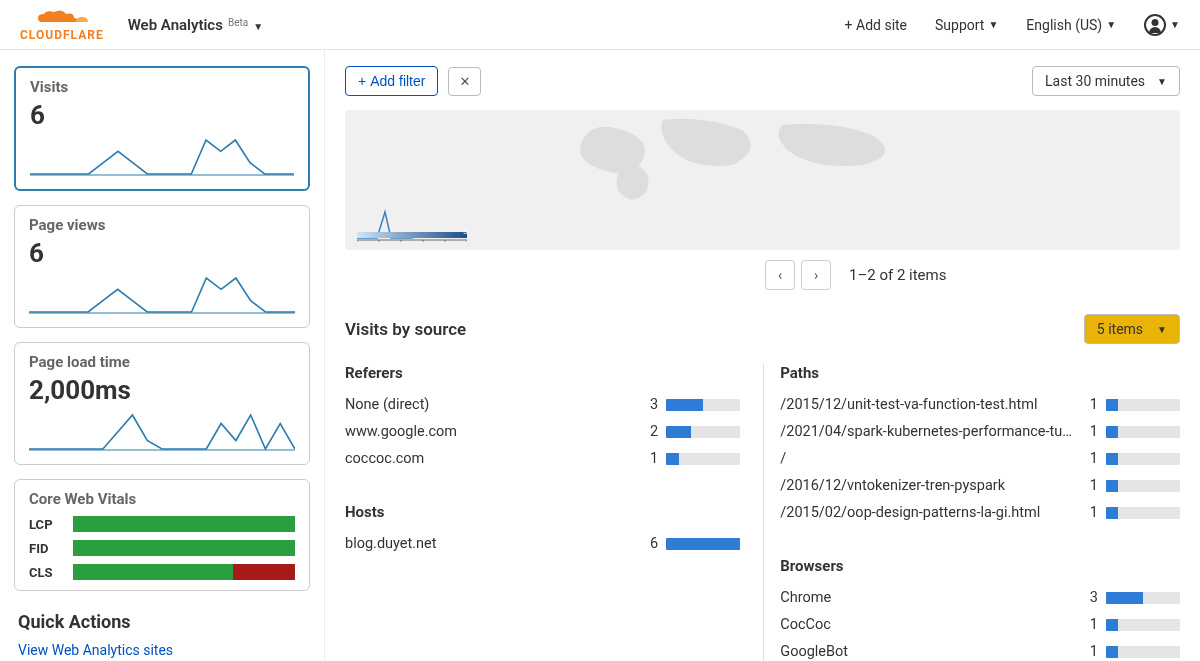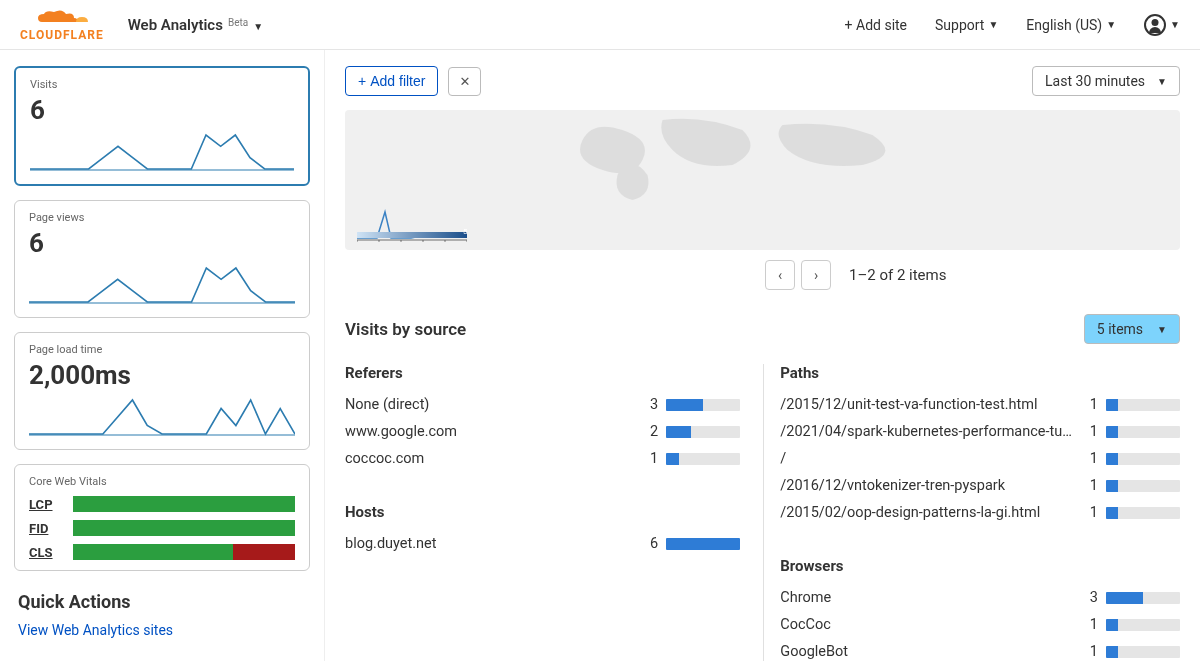--- a/index.html
+++ b/index.html
@@ -17,25 +17,25 @@
   .user-icon { width: 22px; height: 22px; border: 2px solid #333; border-radius: 50%; position: relative; }
   .user-icon::before { content: ""; position: absolute; top: 3px; left: 50%; transform: translateX(-50%); width: 7px; height: 7px; border-radius: 50%; background: #333; }
   .user-icon::after { content: ""; position: absolute; bottom: 1px; left: 50%; transform: translateX(-50%); width: 12px; height: 6px; border-radius: 6px 6px 0 0; background: #333; }
   
   .layout { display: flex; min-height: calc(100vh - 50px); }
   .sidebar { width: 325px; padding: 16px 14px; border-right: 1px solid #eee; }
   .main { flex: 1; padding: 16px 20px; }
   
   .card { border: 1px solid #ccc; border-radius: 6px; padding: 10px 14px; margin-bottom: 14px; background: #fff; }
   .card.active { border: 2px solid #2c7cb0; }
-  .card-label { font-size: 11px; color: #666; margin-bottom: 4px; }
+  .card-label { font-size: 15px; color: #666; margin-bottom: 4px; font-weight: bold; }
   .card-value { font-size: 26px; font-weight: 700; }
   .sparkline { margin-top: 6px; width: 100%; height: 40px; }
   
-  .cwv-row { display: flex; align-items: flex-end; gap: 10px; margin-top: 8px; text-decoration: underline; }
+  .cwv-row { display: flex; align-items: flex-end; gap: 10px; margin-top: 8px; }
   .cwv-label { width: 34px; font-weight: 700; font-size: 13px; }
   .cwv-bar { flex: 1; height: 16px; display: flex; }
   .cwv-good { background: #2b9e3f; }
   .cwv-bad { background: #a61a1a; }
   
   .quick-actions-title { font-size: 18px; font-weight: 700; margin: 20px 0 10px 4px; }
   .link { color: #0051c3; cursor: pointer; margin-left: 4px; }
   
   .filterbar { display: flex; align-items: center; gap: 10px; margin-bottom: 14px; }
   .btn { border: 1px solid #0051c3; color: #0051c3; background: #fff; padding: 6px 12px; border-radius: 4px; font-size: 14px; cursor: pointer; display: inline-flex; align-items: center; gap: 4px; }
@@ -47,21 +47,21 @@
   .map-svg { width: 100%; height: 100px; opacity: 0.5; }
   .histogram { position: absolute; bottom: 8px; left: 12px; width: 110px; height: 40px; }
   
   .maprow { display: flex; align-items: center; gap: 10px; margin: 10px 0 24px; }
   .pager { display: inline-flex; gap: 6px; margin-left: 420px; }
   .pager-btn { width: 30px; height: 30px; border: 1px solid #ccc; border-radius: 4px; background: #fff; cursor: pointer; display: flex; align-items: center; justify-content: center; color: #555; }
   .pager-text { font-size: 15px; margin-left: 8px; }
   
   .section-head { display: flex; align-items: center; justify-content: space-between; margin-bottom: 20px; }
   .section-title { font-size: 17px; font-weight: 600; }
-  .select-box { border: 1px solid #bbb; padding: 6px 12px; border-radius: 4px; background: #7dd3fc; cursor: pointer; display: inline-flex; align-items: center; gap: 14px; }
+  .select-box { border: 1px solid #bbb; padding: 6px 12px; border-radius: 4px; background: #eab308; cursor: pointer; display: inline-flex; align-items: center; gap: 14px; }
   
   .stats-grid { display: grid; grid-template-columns: 1fr 1fr; gap: 0 40px; position: relative; }
   .stats-grid::before { content: ""; position: absolute; left: 50%; top: 0; bottom: 0; width: 1px; background: #e0e0e0; }
   .stats-col h4 { font-size: 15px; font-weight: 700; margin-bottom: 14px; }
   .stat-row { display: flex; align-items: center; margin-bottom: 10px; font-size: 14.5px; }
   .stat-label { flex: 1; white-space: nowrap; overflow: hidden; text-overflow: ellipsis; padding-right: 8px; }
   .stat-count { width: 18px; text-align: right; }
   .stat-bar { width: 74px; height: 12px; background: #e5e5e5; margin-left: 8px; border-radius: 1px; overflow: hidden; }
   .stat-bar-fill { height: 100%; background: #2e7cd6; }
   .stats-block { margin-bottom: 36px; }

